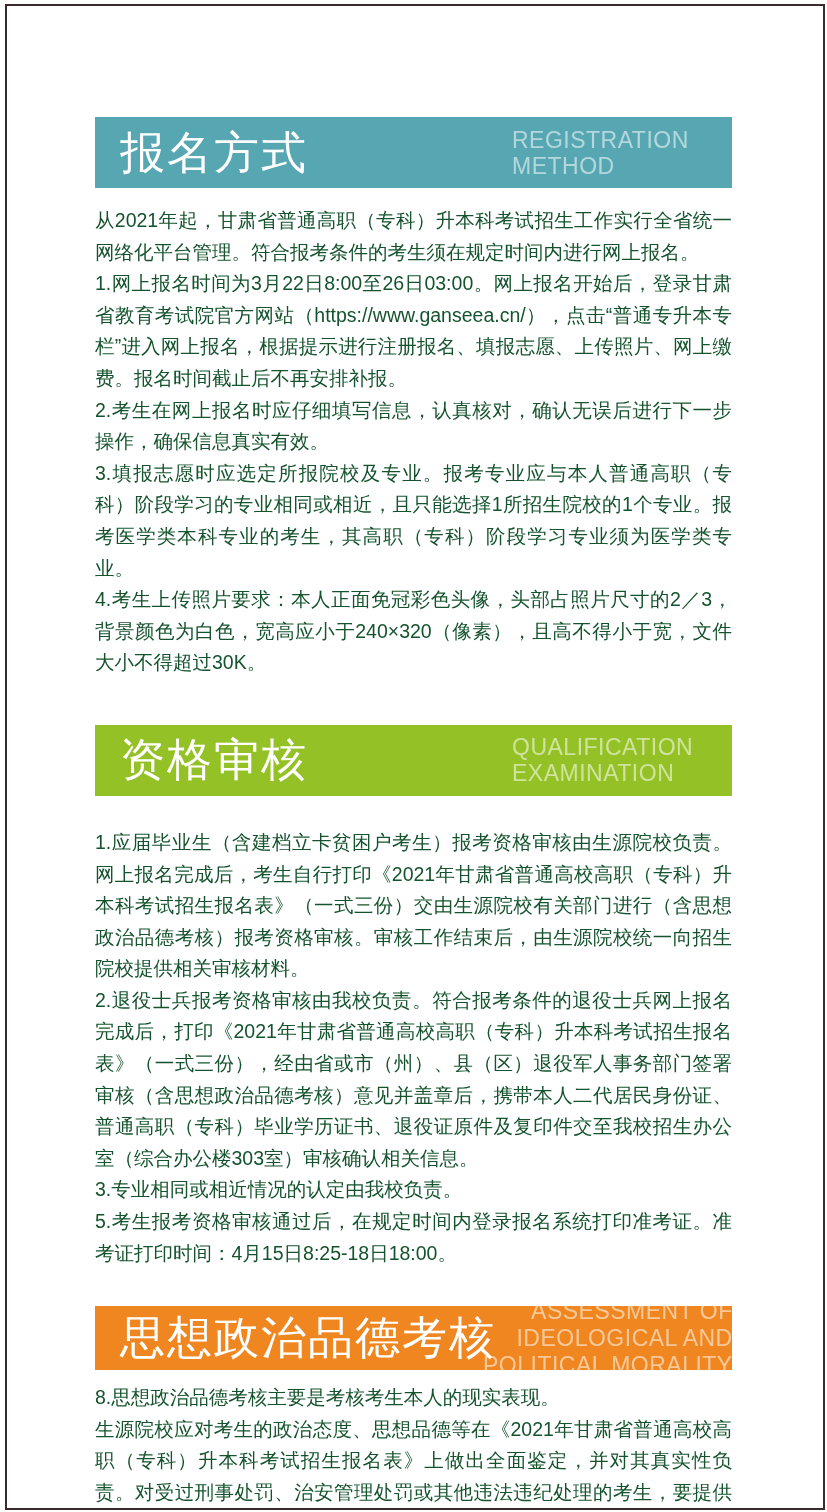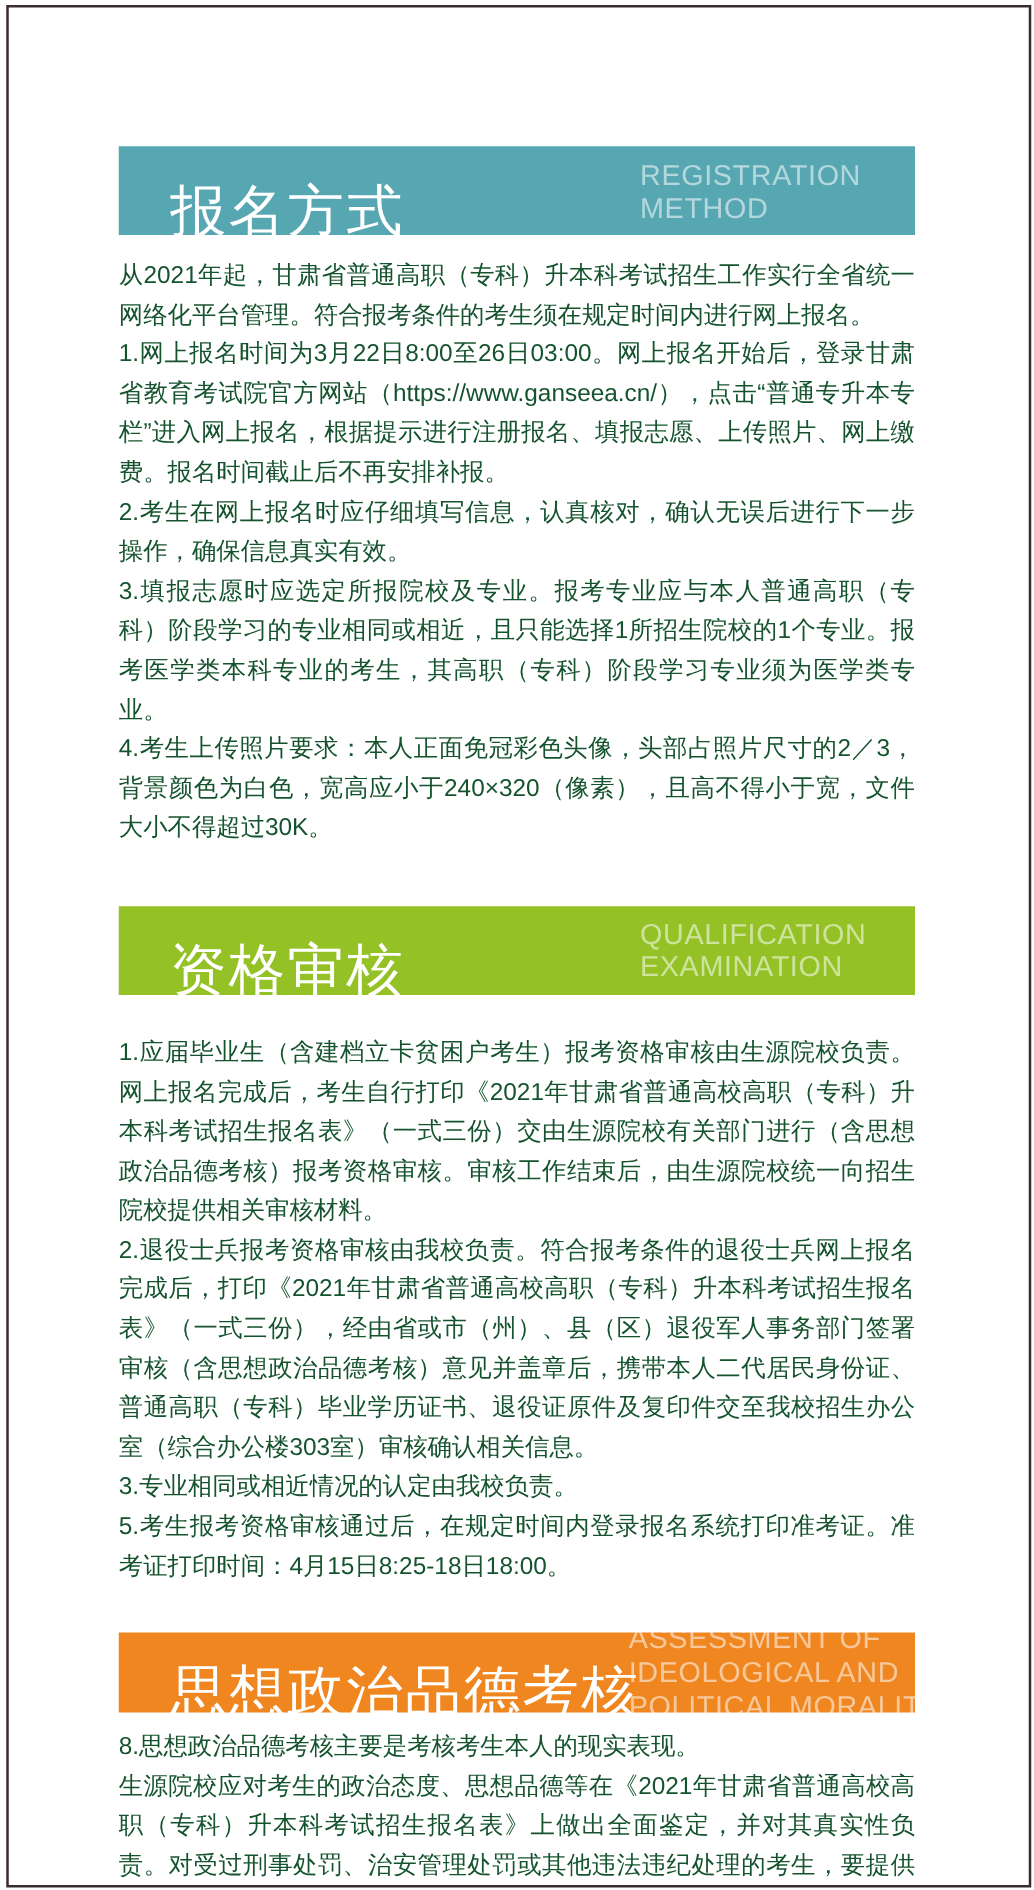--- a/index.html
+++ b/index.html
@@ -27,21 +27,21 @@
     left: 95px;
     width: 637px;
   }
   .band {
     position: relative;
     height: 71px;
     width: 100%;
   }
   .band-tall { height: 64px; }
   .band .title-zh {
-    margin: 16px;
+    margin: 0;
     position: absolute;
     left: 25px;
     top: 50%;
     transform: translateY(-50%);
     font-size: 45px;
     font-weight: 500;
     letter-spacing: 2px;
     color: #ffffff;
     white-space: nowrap;
   }
@@ -51,21 +51,21 @@
     top: 50%;
     transform: translateY(-50%);
     font-size: 23px;
     line-height: 26px;
     font-weight: 500;
     letter-spacing: 0.5px;
     color: rgba(255,255,255,0.55);
     text-transform: uppercase;
     white-space: nowrap;
   }
-  .band-tall .title-en { left: 408px; line-height: 27px; }
+  .band-tall .title-en { left: 388px; line-height: 27px; text-align: right; }
   .body {
     margin-top: 17px;
     font-size: 19.5px;
     line-height: 31.6px;
     color: #14532d;
     text-align: justify;
   }
   .body p { margin: 0; }
   .section-2 { margin-top: 46px; }
   .section-2 .body { margin-top: 31px; }

